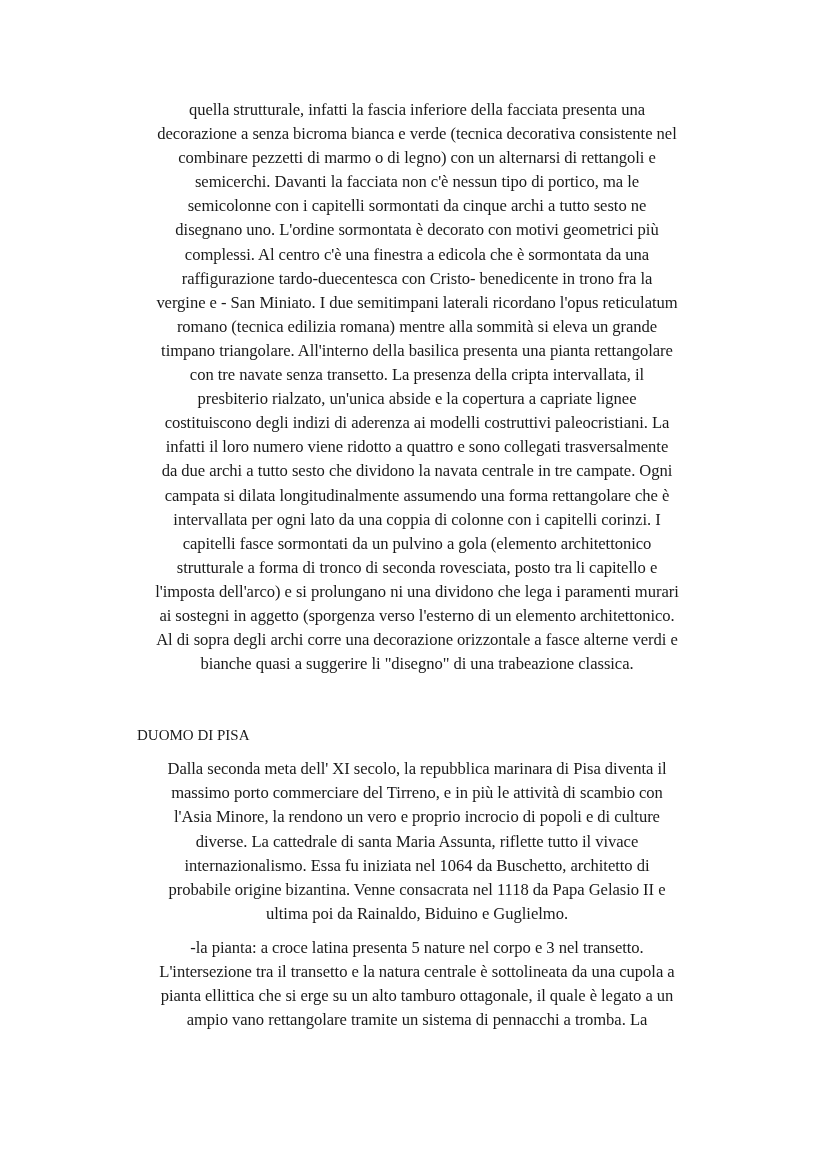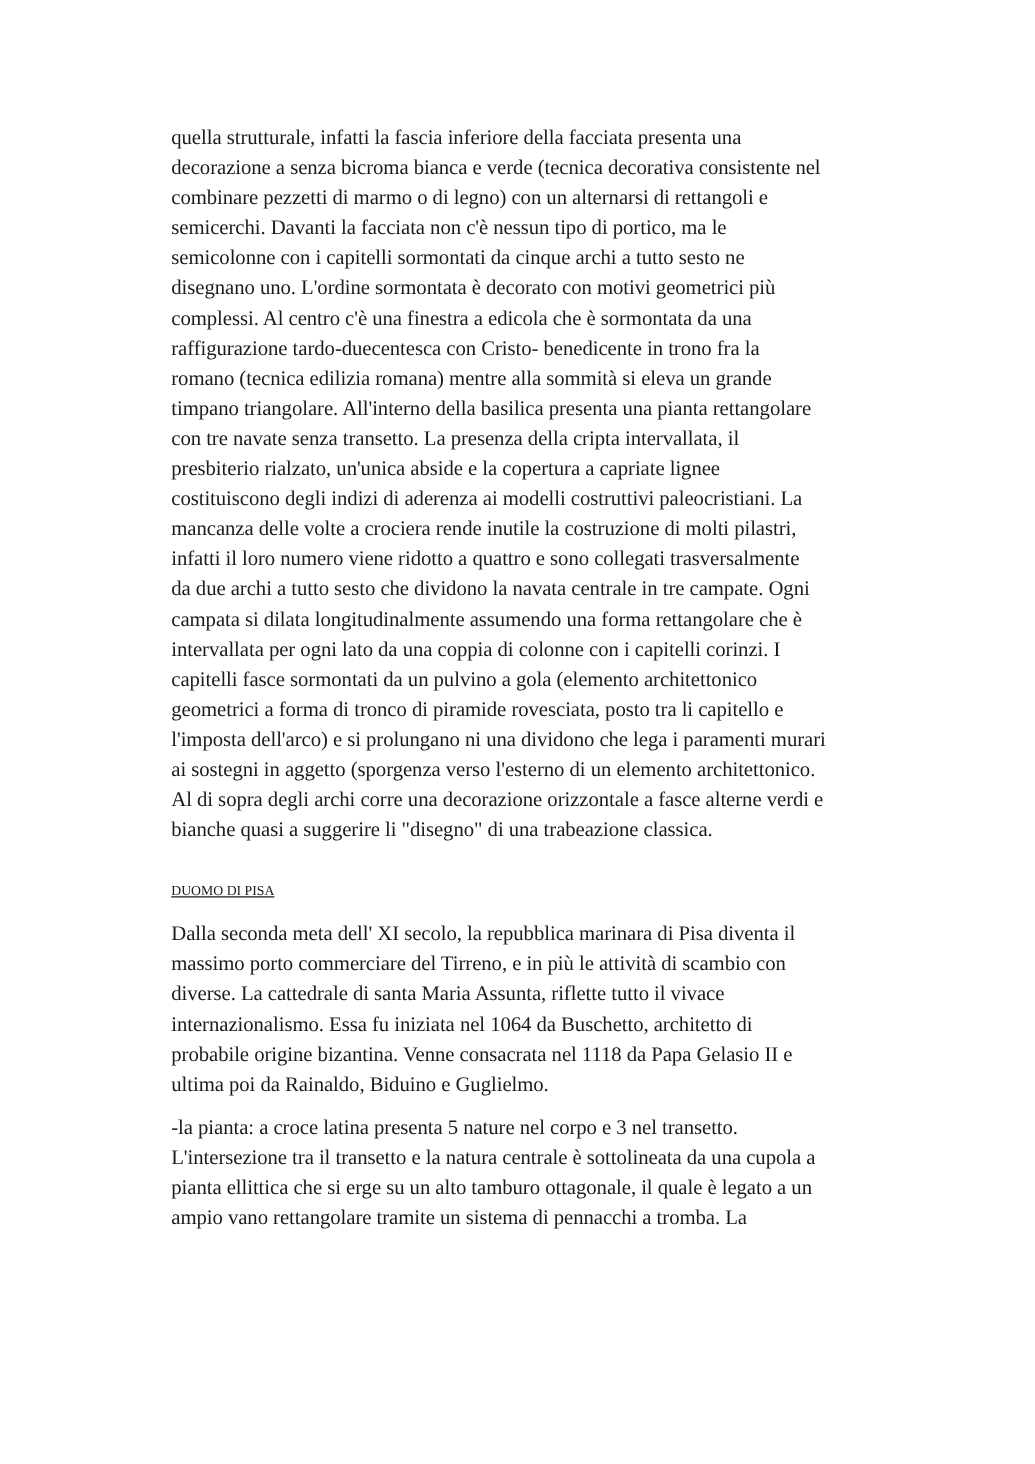--- a/index.html
+++ b/index.html
@@ -20,73 +20,74 @@
       left: 137px;
       top: 98px;
       width: 560px;
     }
     .line {
       display: block;
       font-size: 16.6px;
       line-height: 24.1px;
       white-space: nowrap;
       letter-spacing: -0.05px;
+      text-align: center;
     }
     .para {
       margin: 0;
     }
     .heading {
-      font-size: 11px;
+      font-size: 15px;
       line-height: 24px;
-      margin-top: 25px;
+      margin-top: 47px;
       margin-bottom: 10px;
       letter-spacing: 0;
-      text-decoration: underline;
     }
     .section-para {
       margin-bottom: 10px;
     }
   </style>
 </head>
 <body>
 
 <div class="page">
 
   <p class="para">
     <span class="line">quella strutturale, infatti la fascia inferiore della facciata presenta una</span>
     <span class="line">decorazione a senza bicroma bianca e verde (tecnica decorativa consistente nel</span>
     <span class="line">combinare pezzetti di marmo o di legno) con un alternarsi di rettangoli e</span>
     <span class="line">semicerchi. Davanti la facciata non c'è nessun tipo di portico, ma le</span>
     <span class="line">semicolonne con i capitelli sormontati da cinque archi a tutto sesto ne</span>
     <span class="line">disegnano uno. L'ordine sormontata è decorato con motivi geometrici più</span>
     <span class="line">complessi. Al centro c'è una finestra a edicola che è sormontata da una</span>
     <span class="line">raffigurazione tardo-duecentesca con Cristo- benedicente in trono fra la</span>
+    <span class="line">vergine e - San Miniato. I due semitimpani laterali ricordano l'opus reticulatum</span>
     <span class="line">romano (tecnica edilizia romana) mentre alla sommità si eleva un grande</span>
     <span class="line">timpano triangolare. All'interno della basilica presenta una pianta rettangolare</span>
     <span class="line">con tre navate senza transetto. La presenza della cripta intervallata, il</span>
     <span class="line">presbiterio rialzato, un'unica abside e la copertura a capriate lignee</span>
     <span class="line">costituiscono degli indizi di aderenza ai modelli costruttivi paleocristiani. La</span>
-    <span class="line">mancanza delle volte a crociera rende inutile la costruzione di molti pilastri,</span>
     <span class="line">infatti il loro numero viene ridotto a quattro e sono collegati trasversalmente</span>
     <span class="line">da due archi a tutto sesto che dividono la navata centrale in tre campate. Ogni</span>
     <span class="line">campata si dilata longitudinalmente assumendo una forma rettangolare che è</span>
     <span class="line">intervallata per ogni lato da una coppia di colonne con i capitelli corinzi. I</span>
     <span class="line">capitelli fasce sormontati da un pulvino a gola (elemento architettonico</span>
-    <span class="line">geometrici a forma di tronco di piramide rovesciata, posto tra li capitello e</span>
+    <span class="line">strutturale a forma di tronco di seconda rovesciata, posto tra li capitello e</span>
     <span class="line">l'imposta dell'arco) e si prolungano ni una dividono che lega i paramenti murari</span>
     <span class="line">ai sostegni in aggetto (sporgenza verso l'esterno di un elemento architettonico.</span>
     <span class="line">Al di sopra degli archi corre una decorazione orizzontale a fasce alterne verdi e</span>
     <span class="line">bianche quasi a suggerire li "disegno" di una trabeazione classica.</span>
   </p>
 
   <h2 class="heading" style="font-weight: normal;">DUOMO DI PISA</h2>
 
   <p class="para section-para">
     <span class="line">Dalla seconda meta dell' XI secolo, la repubblica marinara di Pisa diventa il</span>
     <span class="line">massimo porto commerciare del Tirreno, e in più le attività di scambio con</span>
+    <span class="line">l'Asia Minore, la rendono un vero e proprio incrocio di popoli e di culture</span>
     <span class="line">diverse. La cattedrale di santa Maria Assunta, riflette tutto il vivace</span>
     <span class="line">internazionalismo. Essa fu iniziata nel 1064 da Buschetto, architetto di</span>
     <span class="line">probabile origine bizantina. Venne consacrata nel 1118 da Papa Gelasio II e</span>
     <span class="line">ultima poi da Rainaldo, Biduino e Guglielmo.</span>
   </p>
 
   <p class="para section-para">
     <span class="line">-la pianta: a croce latina presenta 5 nature nel corpo e 3 nel transetto.</span>
     <span class="line">L'intersezione tra il transetto e la natura centrale è sottolineata da una cupola a</span>
     <span class="line">pianta ellittica che si erge su un alto tamburo ottagonale, il quale è legato a un</span>

